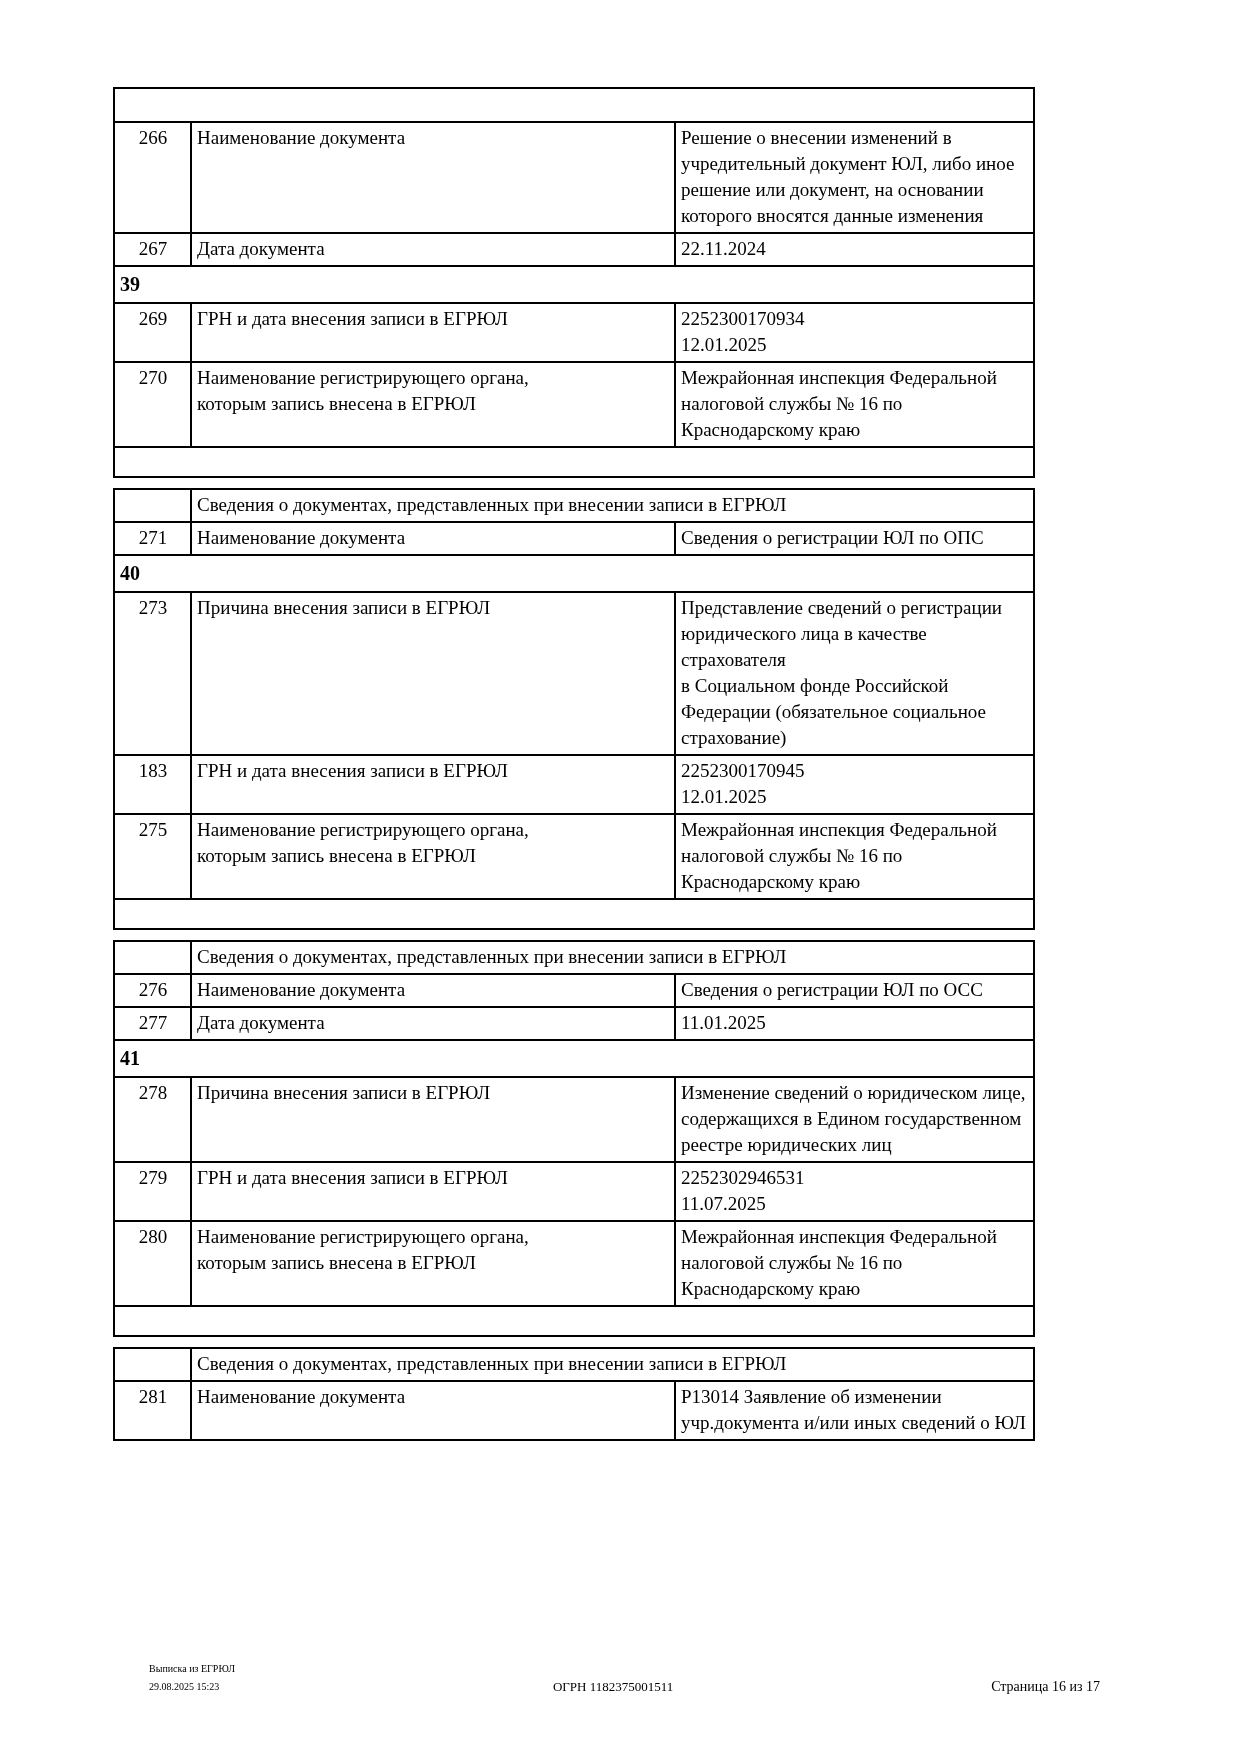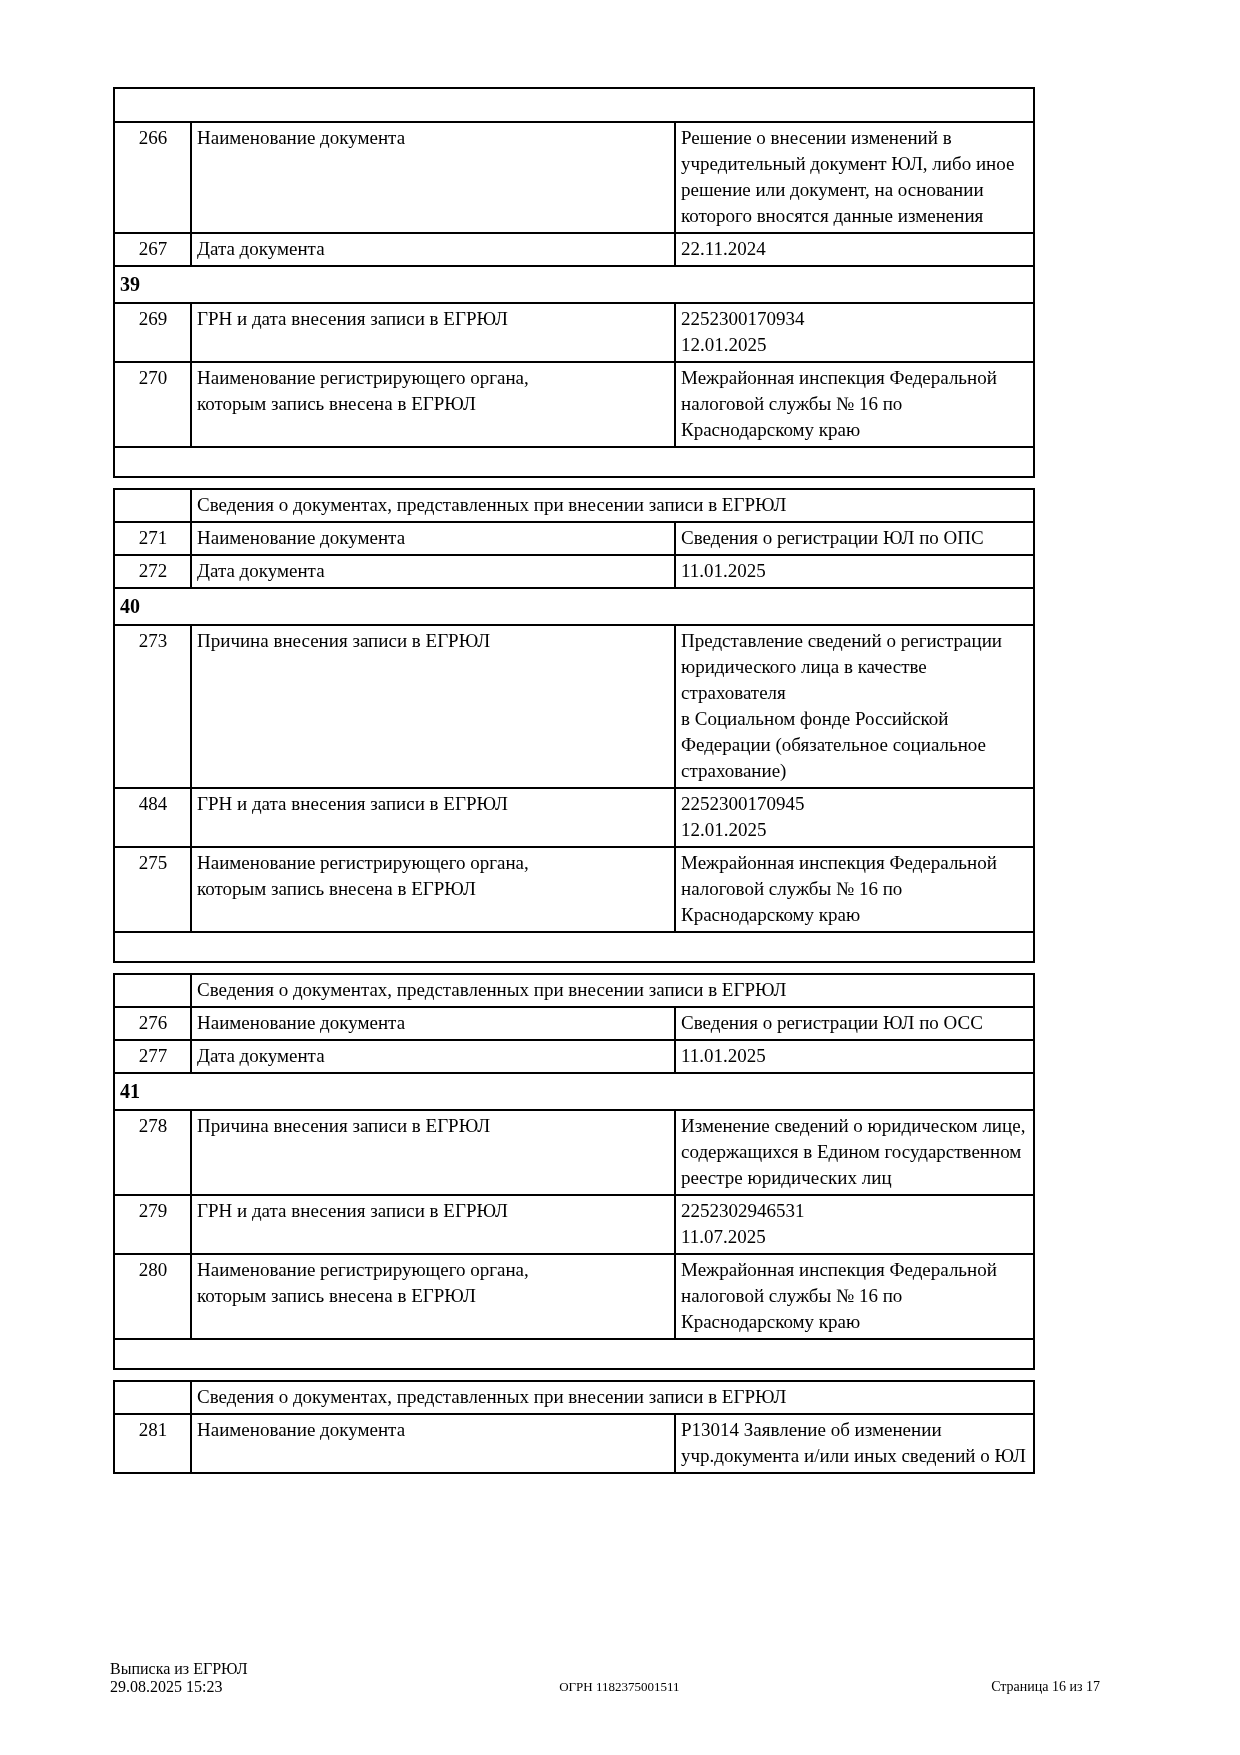--- a/index.html
+++ b/index.html
@@ -67,22 +67,23 @@
   .footer {
     position: absolute;
     left: 110px;
     right: 140px;
     top: 1660px;
     display: flex;
     justify-content: space-between;
     align-items: flex-end;
   }
   .footer .left-block {
-    font-size: 16px;
+    font-size: 10px;
     line-height: 18px;
+    margin-left: 39px;
   }
   .footer .ogrn {
     font-size: 13px;
     line-height: 18px;
   }
   .footer .pageno {
     font-size: 14px;
     line-height: 18px;
   }
 </style>
@@ -145,40 +146,35 @@
       </colgroup>
     <tbody>
         <tr class="docs-header">
       <td></td>
       <td colspan="2">Сведения о документах, представленных при внесении записи в ЕГРЮЛ</td>
     </tr>
     <tr>
       <td class="num">271</td>
       <td>Наименование документа</td>
       <td>Сведения о регистрации ЮЛ по ОПС</td>
-    </tr>
-    <tr>
-      <td class="num">272</td>
-      <td>Дата документа</td>
-      <td>11.01.2025</td>
     </tr>
     <tr class="section">
       <td colspan="3">40</td>
     </tr>
     <tr>
       <td class="num">273</td>
       <td>Причина внесения записи в ЕГРЮЛ</td>
       <td>Представление сведений о регистрации
 юридического лица в качестве страхователя
 в Социальном фонде Российской
 Федерации (обязательное социальное
 страхование)</td>
     </tr>
     <tr>
-      <td class="num">484</td>
+      <td class="num">183</td>
       <td>ГРН и дата внесения записи в ЕГРЮЛ</td>
       <td>2252300170945
 12.01.2025</td>
     </tr>
     <tr>
       <td class="num">275</td>
       <td>Наименование регистрирующего органа,
 которым запись внесена в ЕГРЮЛ</td>
       <td>Межрайонная инспекция Федеральной
 налоговой службы № 16 по

